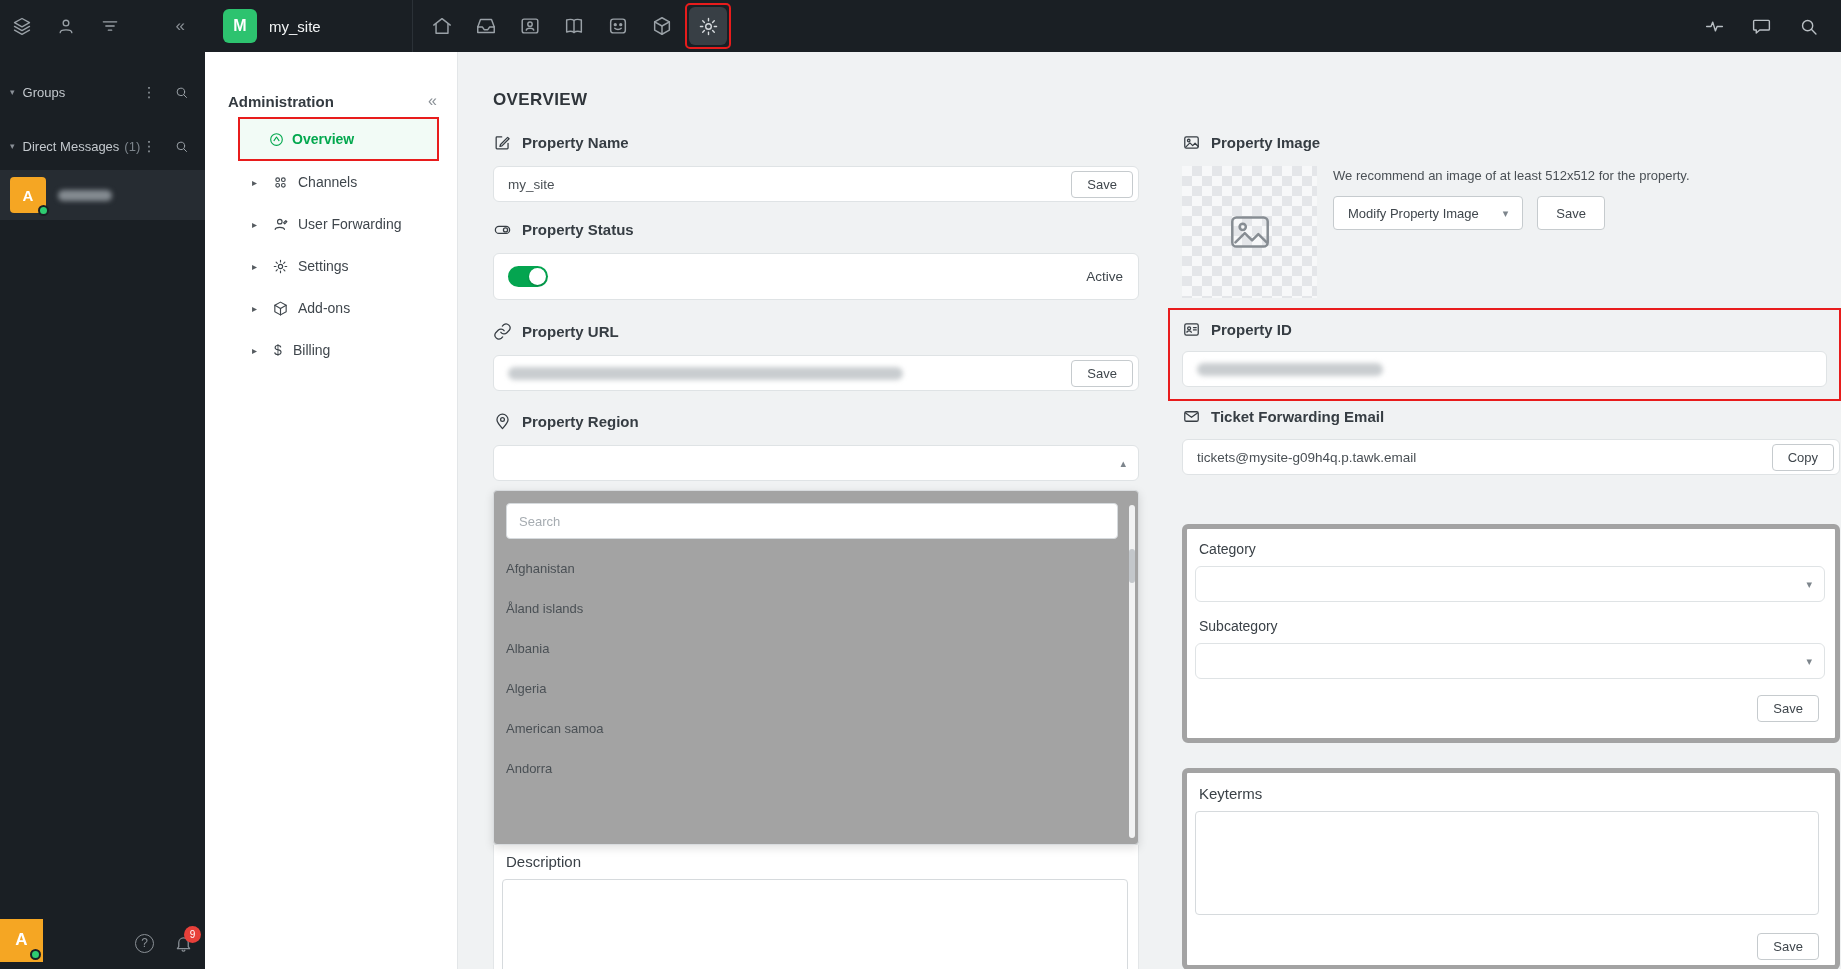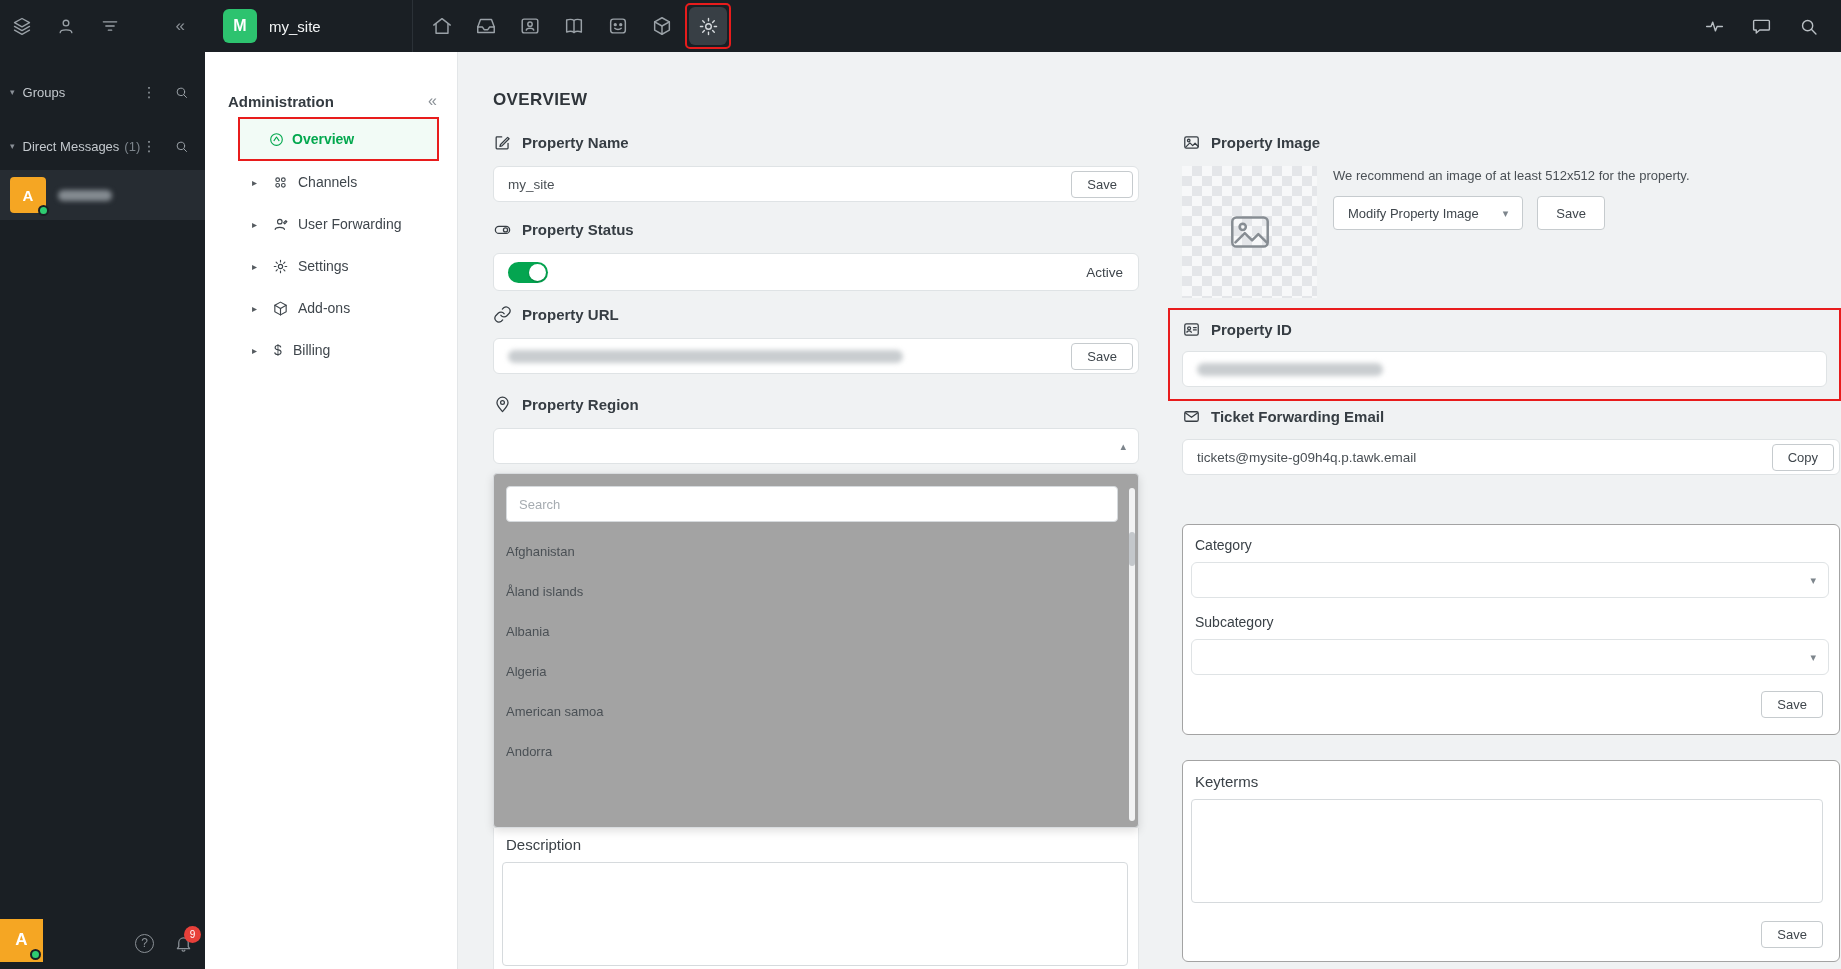--- a/index.html
+++ b/index.html
@@ -69,22 +69,22 @@
   .page-title { position:absolute; left:35px; top:38px; font-size:17px; font-weight:bold; color:#2f353a; letter-spacing:.4px; }
   .col { position:absolute; top:79px; }
   .col-left { left:35px; width:646px; }
   .col-right { left:724px; width:658px; }
 
   .sec-head { display:flex; align-items:center; gap:10px; height:22px; font-size:15px; font-weight:bold; color:#363d43; }
   .sec-head .hi { width:19px; height:19px; color:#363d43; }
   .field-row { height:36px; background:#fff; border:1px solid #dfe3e5; border-radius:6px; display:flex; align-items:center; padding:0 5px 0 14px; font-size:13.5px; color:#4a5055; margin-top:13px; }
   .btn { background:#fff; border:1px solid #c6cbce; border-radius:4px; font-size:13px; color:#3f464c; height:27px; padding:0 15px; cursor:pointer; font-family:"Liberation Sans",sans-serif; }
   .btn-right { margin-left:auto; }
-  .mt16 { margin-top:16px; } .mt20 { margin-top:12px; } .mt19 { margin-top:19px; }
-  .status-row { height:38px; }
+  .mt16 { margin-top:16px; } .mt20 { margin-top:20px; } .mt19 { margin-top:19px; }
+  .status-row { height:47px; }
   .toggle { width:40px; height:21px; border-radius:11px; background:#04a550; position:relative; cursor:pointer; }
   .toggle .knob { position:absolute; right:2px; top:2px; width:17px; height:17px; border-radius:50%; background:#fff; box-shadow:0 1px 2px rgba(0,0,0,.25); }
   .status-text { margin-left:auto; color:#3f464c; font-size:13.5px; padding-right:10px; }
   .url-blur { width:395px; }
   .select-box { height:36px; background:#fff; border:1px solid #dfe3e5; border-radius:6px; display:flex; align-items:center; padding:0 12px; margin-top:13px; cursor:pointer; }
   .chev { margin-left:auto; color:#7d858c; font-size:11px; }
 
   .dropdown { position:relative; margin-top:9px; background:#a3a3a3; border:1px solid #d9dcdf; border-radius:4px; box-shadow:0 3px 10px rgba(0,0,0,.13); height:355px; overflow:hidden; padding:12px 12px 0 12px; }
   .search-input { width:calc(100% - 8px); height:36px; border:1px solid #d6dadd; border-radius:4px; padding:0 12px; font-size:13px; color:#555; outline:none; font-family:"Liberation Sans",sans-serif; }
   .search-input::placeholder { color:#a6acb1; }
@@ -112,21 +112,21 @@
   .dd-btn { height:34px; background:#fff; border:1px solid #c6cbce; border-radius:4px; padding:0 14px; font-size:13px; color:#3f464c; display:flex; align-items:center; gap:24px; cursor:pointer; }
   .dd-btn .chev { margin-left:0; }
   .btn-lg { height:34px; padding:0 18px; }
 
   .red-outline-id { position:relative; left:-14px; width:673px; border:2px solid #e81c1c; padding:8px 12px 12px 12px; margin-top:10px;text-align:right; }
   .red-outline-id .field-row { margin-top:11px; }
   .id-blur { width:186px; }
   .mt4 { margin-top:4px; }
   .email-row { margin-top:12px; }
 
-  .card { background:#fff; border:1px solid #a3a3a3; border-radius:6px; padding:12px 16px 16px 8px; }
+  .card { background:#fff; border:5px solid #a3a3a3; border-radius:6px; padding:12px 16px 16px 8px; }
   .card-cat { margin-top:49px; }
   .card-key { margin-top:25px; height:202px; }
   .card .select-box { margin-top:9px; margin-right:-6px; }
   .lbl-sm { font-size:14px; color:#3a4147; padding-left:4px; }
   .mt16b { margin-top:16px; }
 </style>
 </head>
 <body>
 
 <div class="left-rail">

